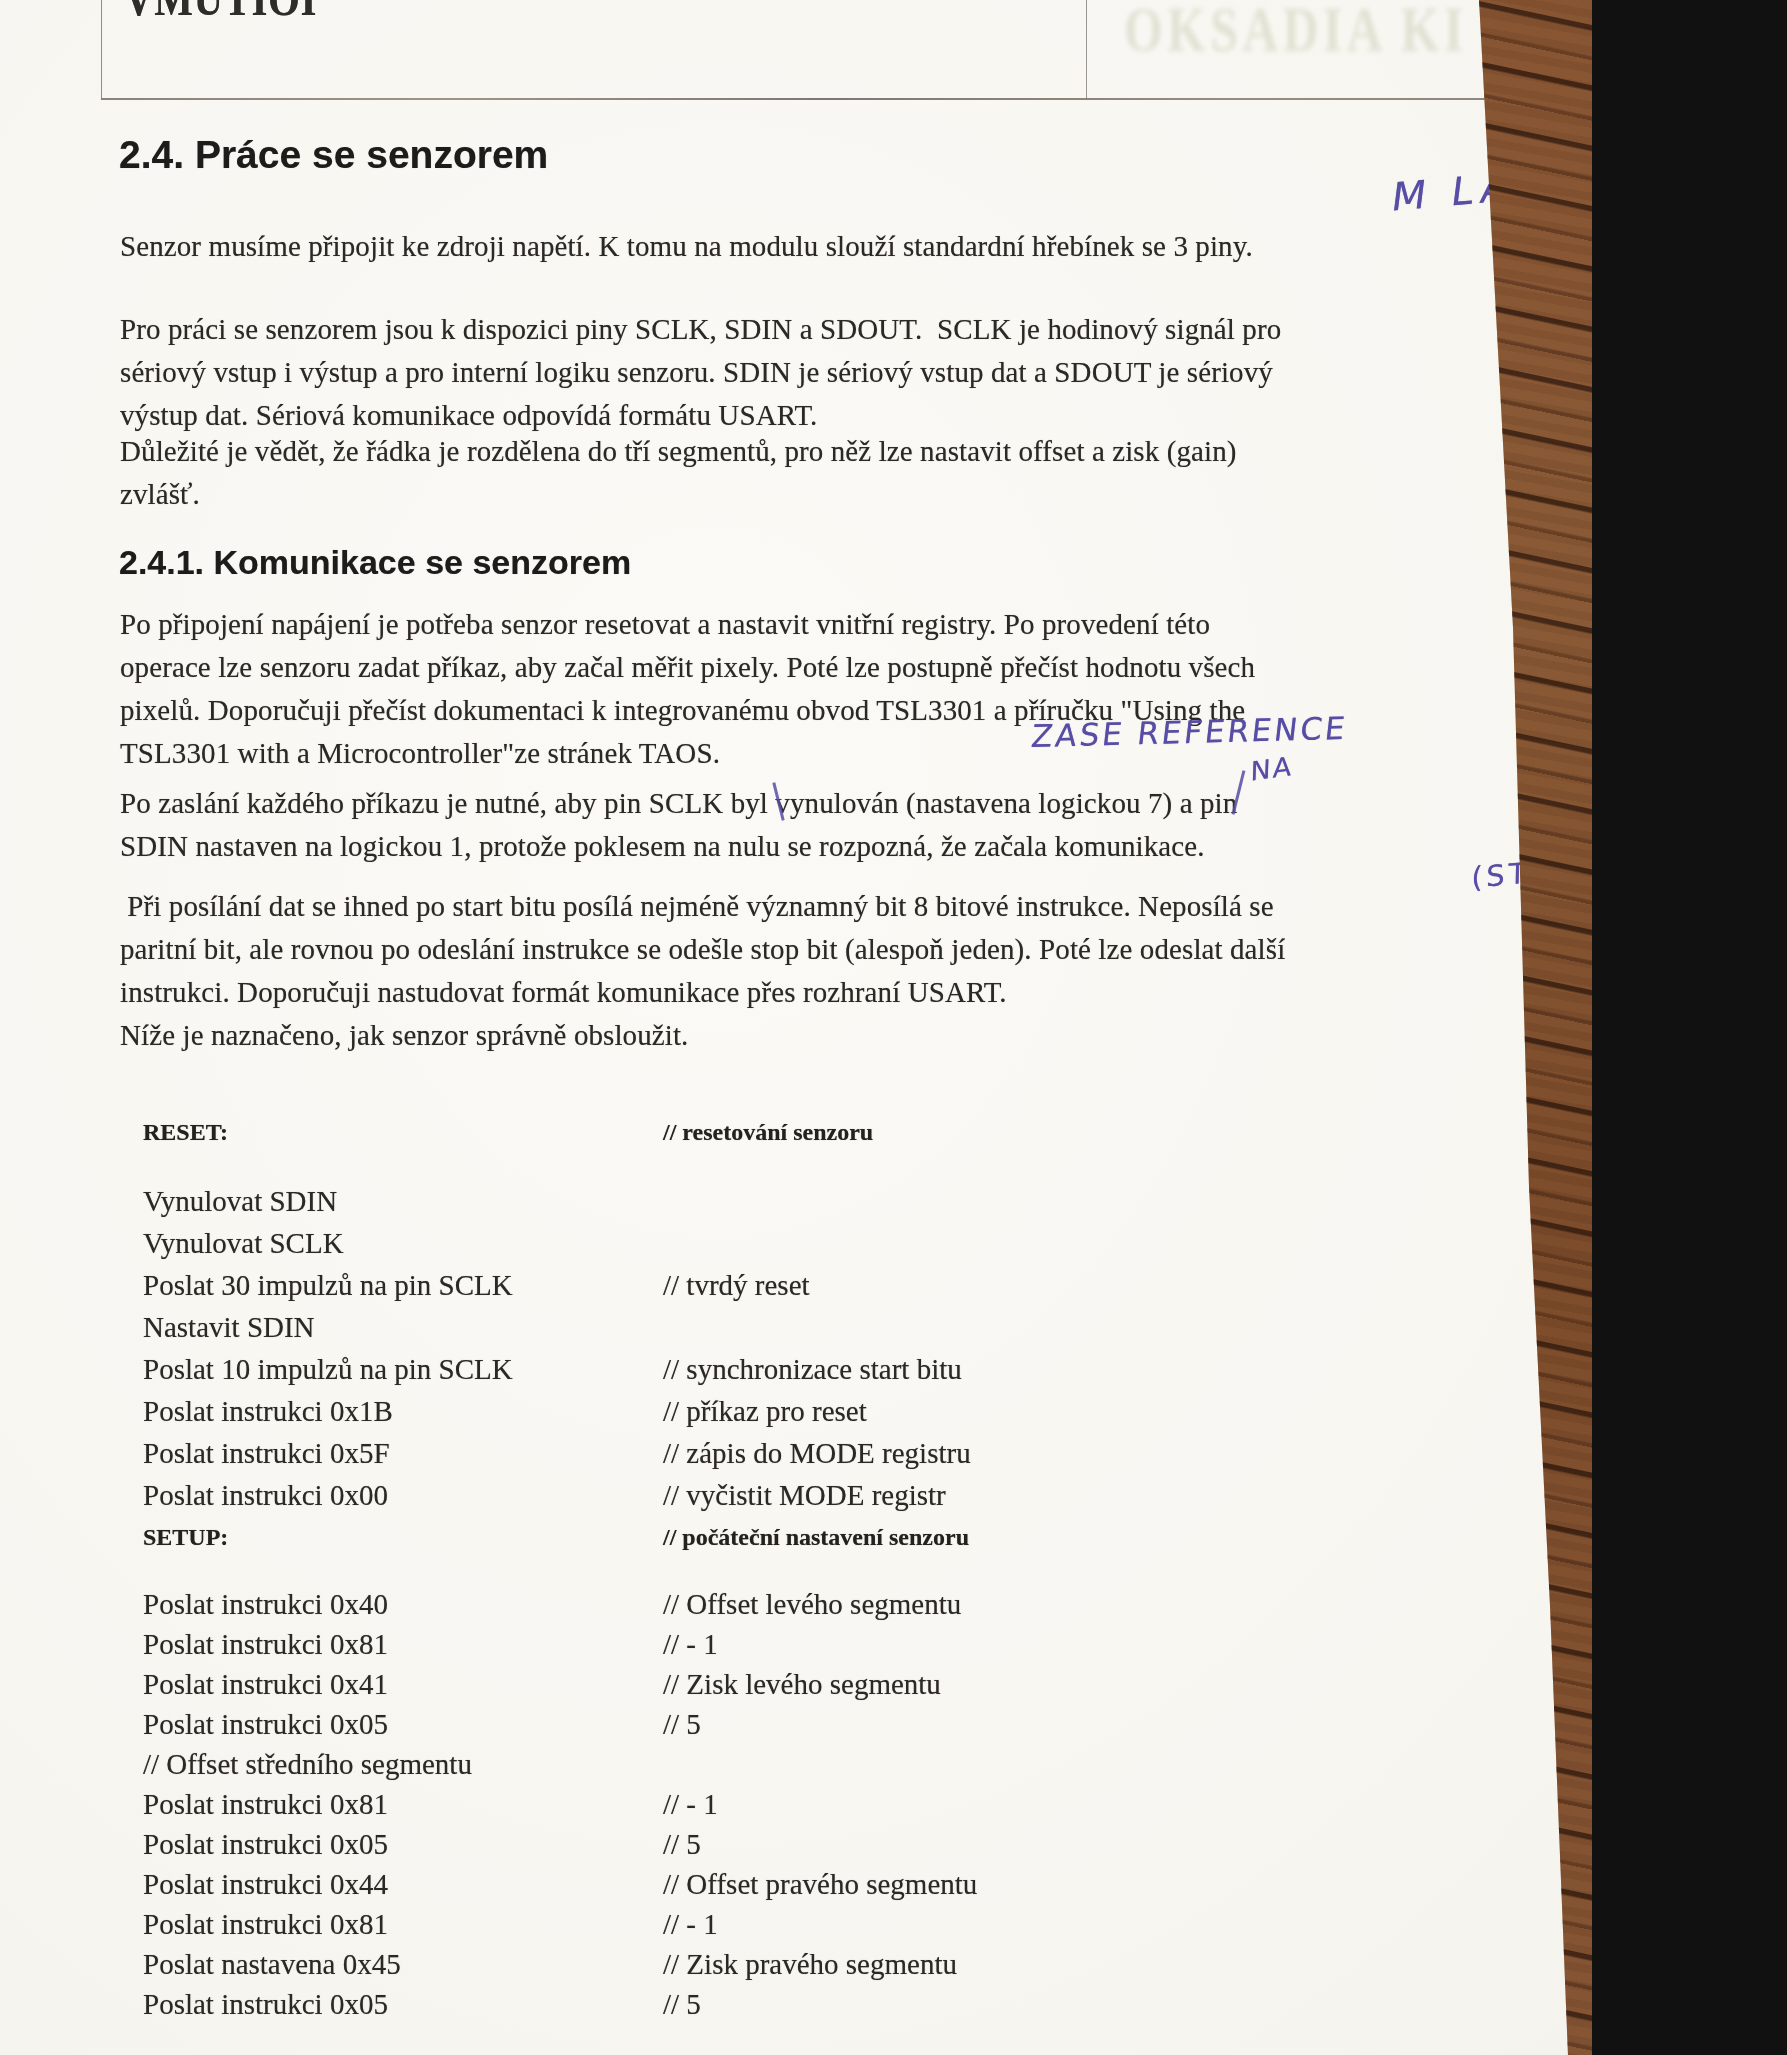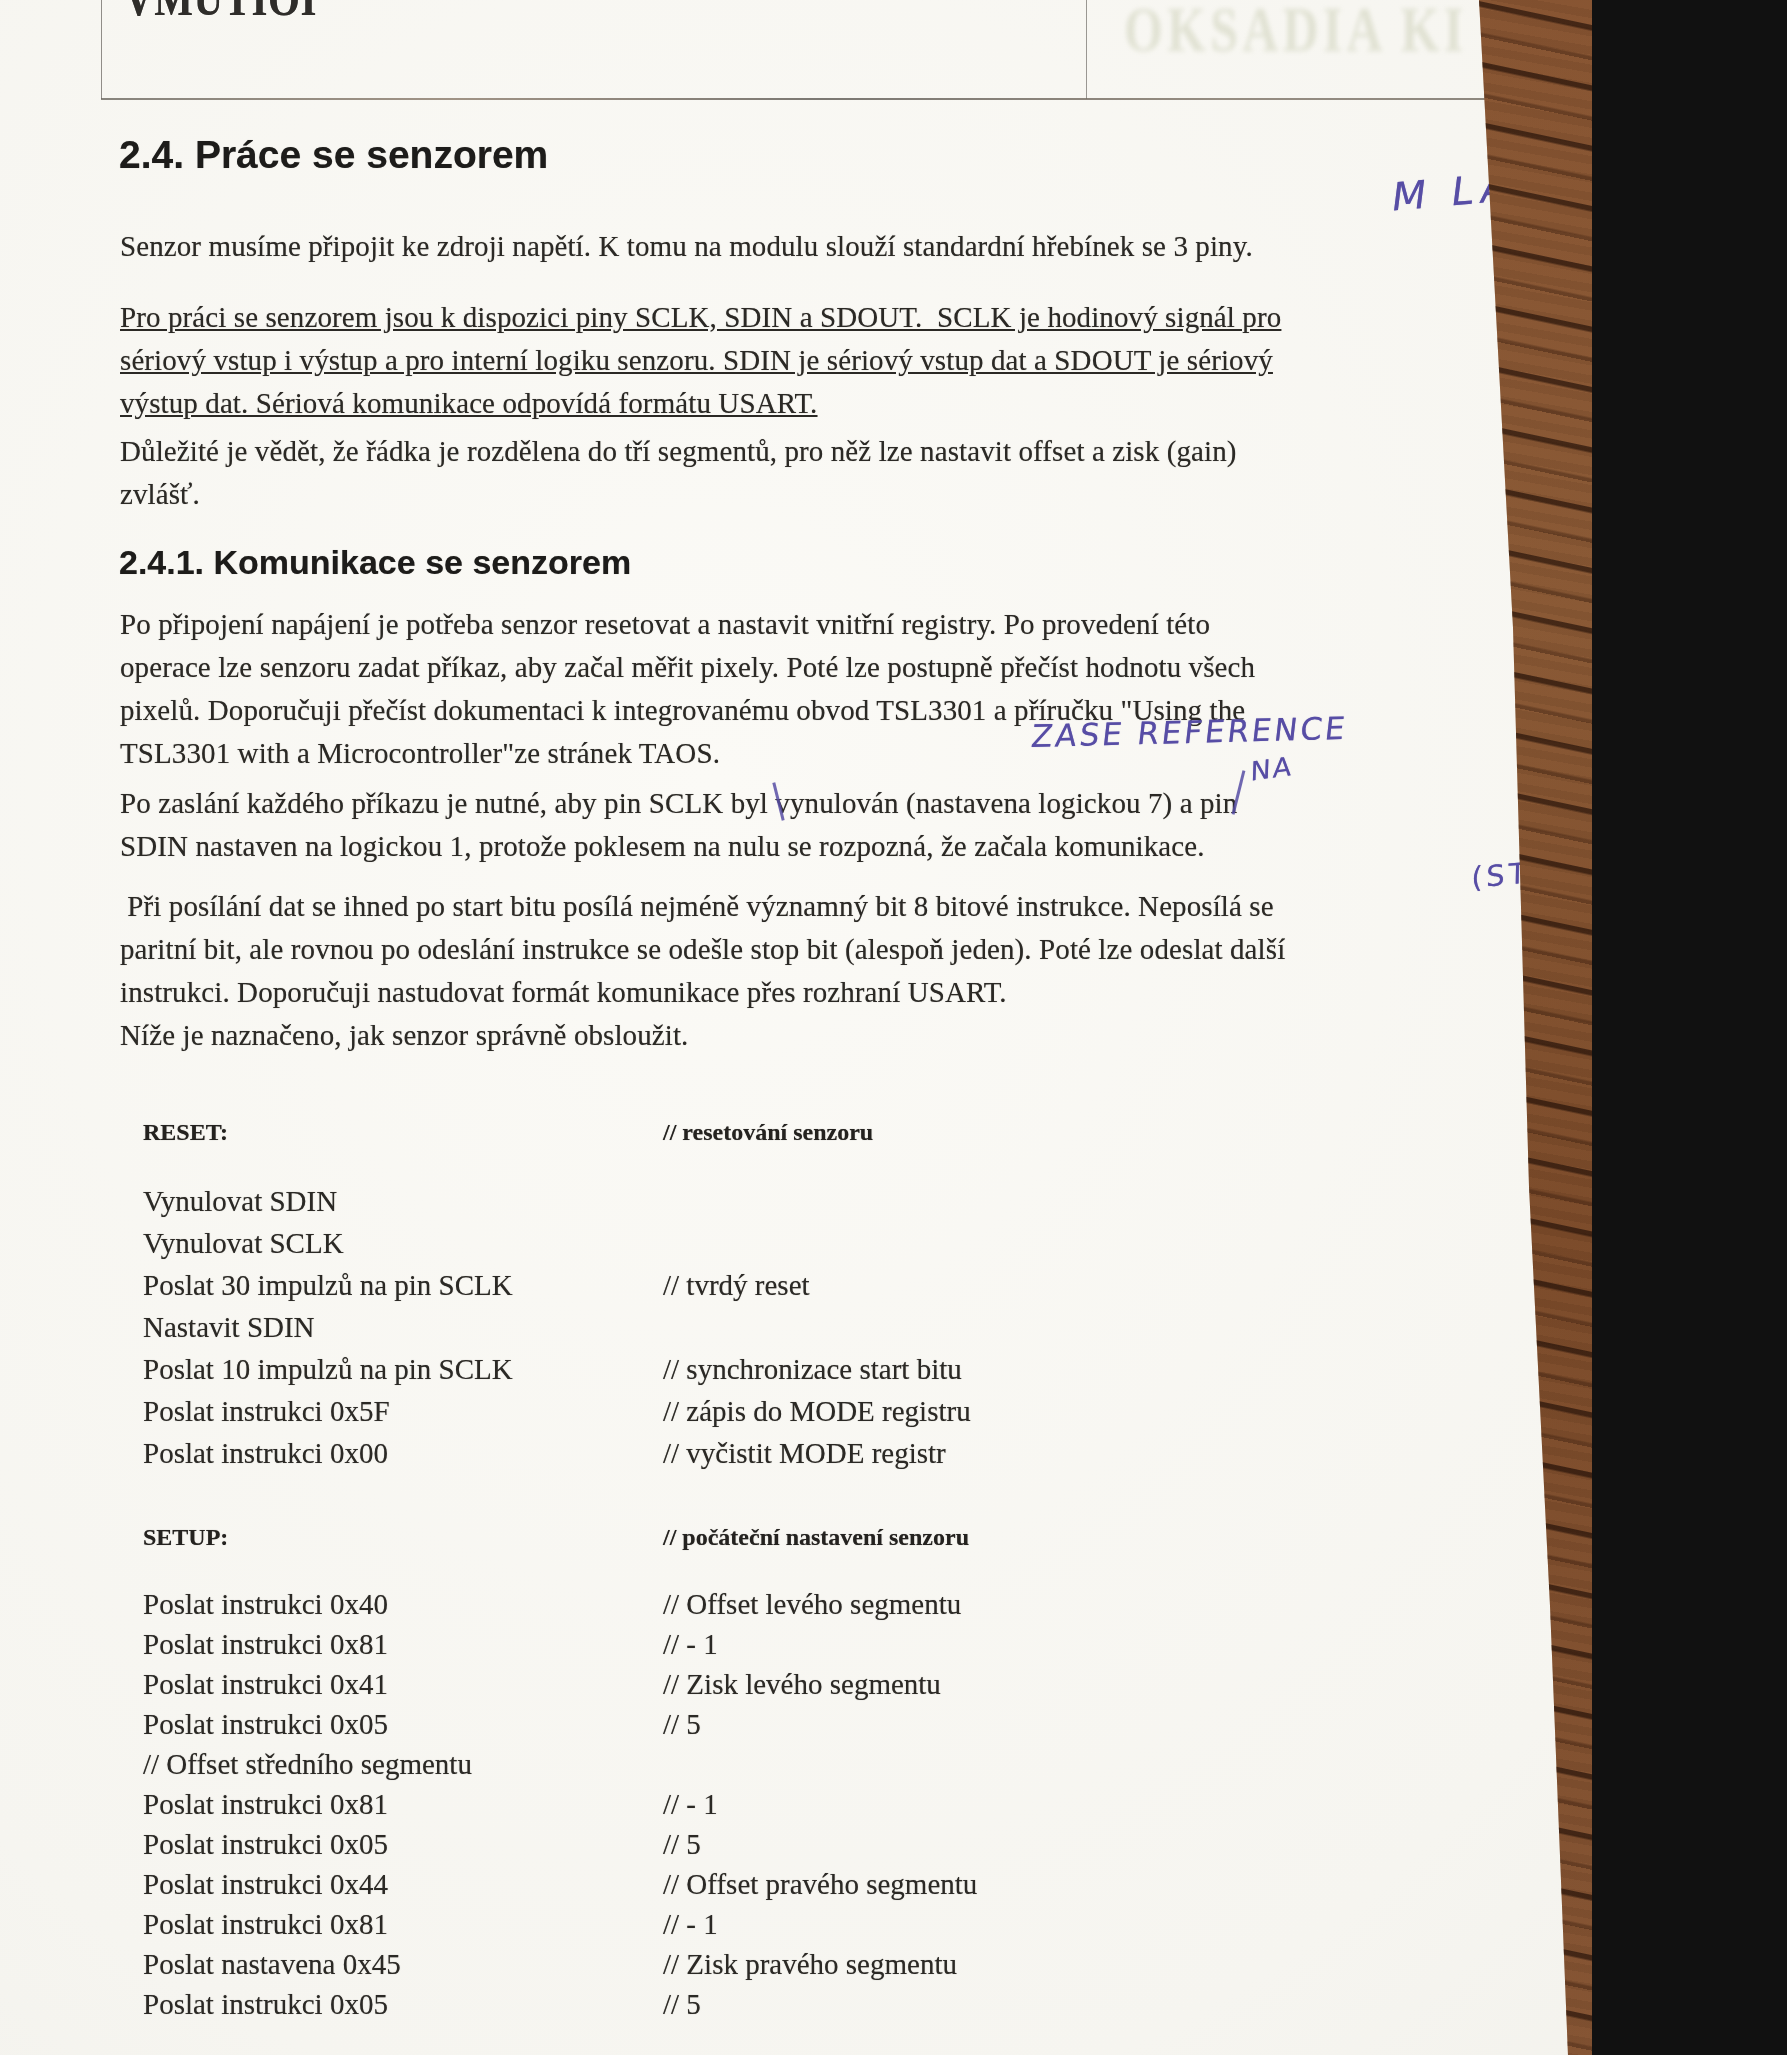--- a/index.html
+++ b/index.html
@@ -73,21 +73,21 @@
     position:absolute;left:119px;top:543px;
     font-family:"Liberation Sans",sans-serif;font-weight:bold;font-size:34px;color:#1d1c1a;
     text-shadow:0 0 0.7px rgba(0,0,0,.45);
   }
   .para{
     position:absolute;left:120px;
     font-size:29px;line-height:43px;letter-spacing:0.1px;
     white-space:pre-wrap;color:#2b2925;
     text-shadow:0 0 0.8px rgba(45,42,38,.5);
   }
-  #para-s1-1{top:225px;} #para-s1-2{top:296px;text-decoration:underline;} #para-s1-3{top:430px;}
+  #para-s1-1{top:225px;} #para-s1-2{top:308px;} #para-s1-3{top:430px;}
   #para-s2-1{top:603px;} #para-s2-2{top:782px;} #para-s2-3{top:885px;} #para-s2-4{top:1014px;}
   
   .listing-group-header{
     position:absolute;left:143px;display:flex;
     font-size:24px;font-weight:bold;color:#24221f;
     text-shadow:0 0 0.8px rgba(45,42,38,.55);
   }
   .listing-group-header .lg-title{width:520px;}
   #reset-header{top:1119px;}
   #setup-header{top:1524px;}
@@ -171,20 +171,24 @@
       </div>
     <div class="row">
         <span class="cmd">Nastavit SDIN</span>
         <span class="comment"></span>
       </div>
     <div class="row">
         <span class="cmd">Poslat 10 impulzů na pin SCLK</span>
         <span class="comment">// synchronizace start bitu</span>
       </div>
     <div class="row">
+        <span class="cmd">Poslat instrukci 0x1B</span>
+        <span class="comment">// příkaz pro reset</span>
+      </div>
+    <div class="row">
         <span class="cmd">Poslat instrukci 0x5F</span>
         <span class="comment">// zápis do MODE registru</span>
       </div>
     <div class="row">
         <span class="cmd">Poslat instrukci 0x00</span>
         <span class="comment">// vyčistit MODE registr</span>
       </div>
   </div>
 
   <div class="listing-group-header" id="setup-header">

